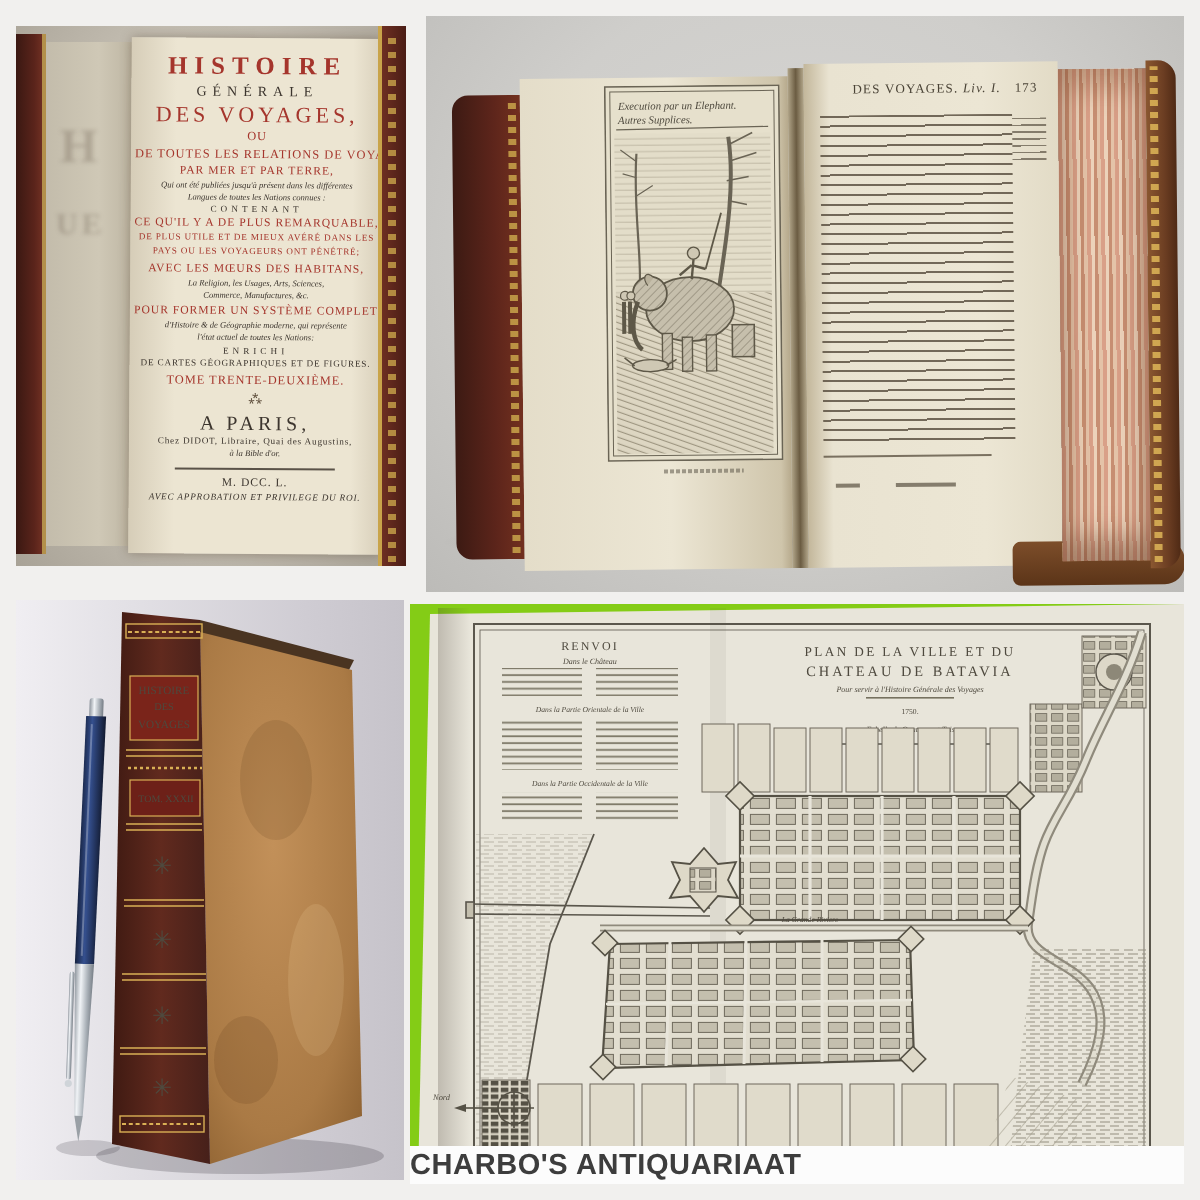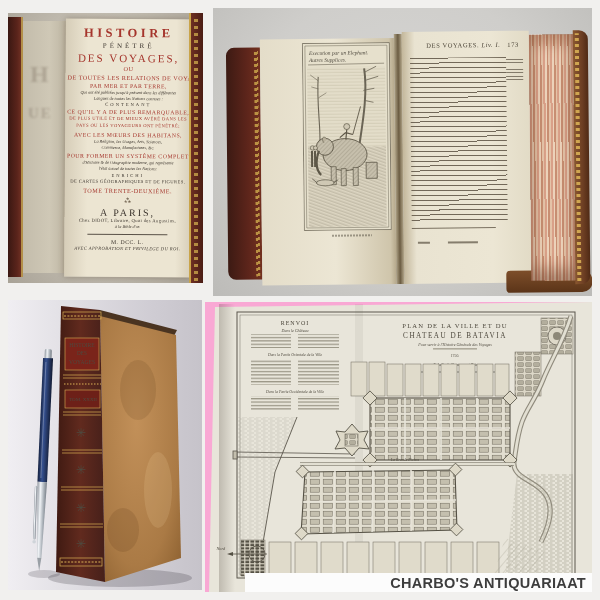--- a/index.html
+++ b/index.html
@@ -87,41 +87,41 @@
   .tr-board-right .gilt-roll{position:absolute;left:2px;top:3px;bottom:3px;width:4px;
       background:repeating-linear-gradient(0deg,#d9b055 0 3px,transparent 3px 6px);opacity:.9;}
   .tr-backcover{position:absolute;left:290px;top:252px;width:86px;height:22px;border-radius:4px 10px 10px 4px;
       background:linear-gradient(180deg,#7d4e2a,#5b3418);}
 
   
   .bl{left:8px;top:300px;width:194px;height:290px;
       background:linear-gradient(90deg,#f0eef2 0%,#e2e0e5 30%,#cfccd3 75%,#c6c3ca 100%);}
 
   
-  .br{left:205px;top:302px;width:387px;height:290px;background:#f9a8d4;}
+  .br{left:205px;top:302px;width:387px;height:290px;background:#84cc16;}
   .wm-bar{position:absolute;left:0;right:0;bottom:0;height:19px;background:#fcfcfc;
-      display:flex;align-items:center;justify-content:flex-end;padding-right:6px;margin-left:40px;}
+      display:flex;align-items:center;justify-content:flex-start;padding-right:6px;}
   .wm-text{font-family:"Liberation Sans",sans-serif;font-weight:bold;font-size:14.5px;
       color:#3d3d3d;letter-spacing:.3px;}
 
   svg text{font-family:"Liberation Serif",serif;fill:#4e493e;}
 </style>
 </head>
 <body>
 
 <div class="photo tl">
   <div class="tl-board-left"></div>
   <div class="tl-facing"></div>
   <div class="tl-ghost g1">H</div>
   <div class="tl-ghost g2">UE</div>
   <div class="tl-page">
 
       <div class="tp-line t1 red">HISTOIRE</div>
 
-      <div class="tp-line t2">PÉNÉTRÉ</div>
+      <div class="tp-line t2">GÉNÉRALE</div>
 
       <div class="tp-line t1b red">DES VOYAGES,</div>
 
       <div class="tp-line t4 red">OU</div>
 
 
       <div class="tp-line t4 red">DE TOUTES LES RELATIONS DE VOYAGES</div>
 
       <div class="tp-line t5 red">PAR MER ET PAR TERRE,</div>
 

